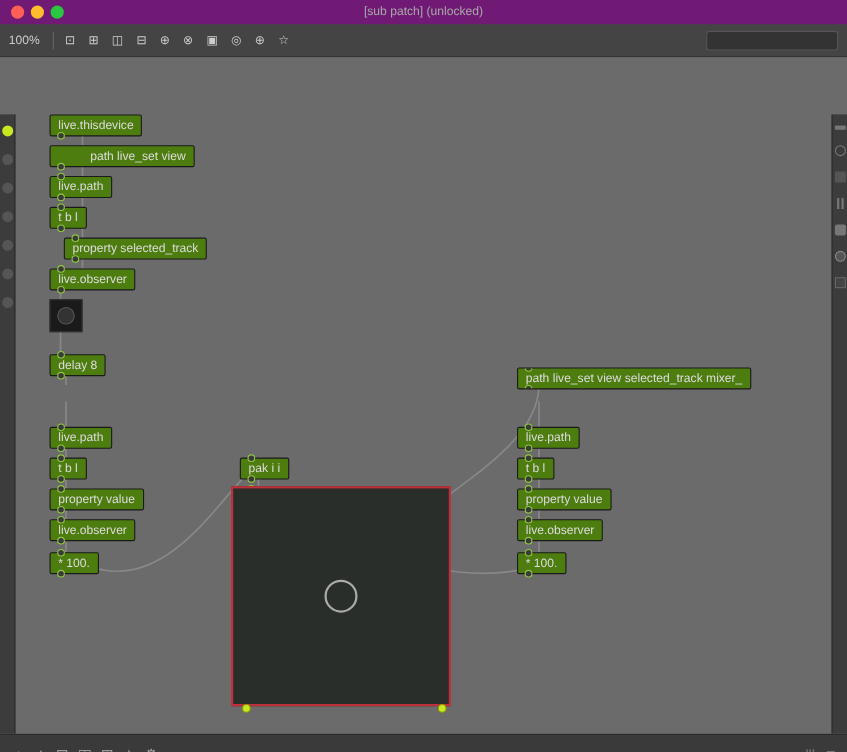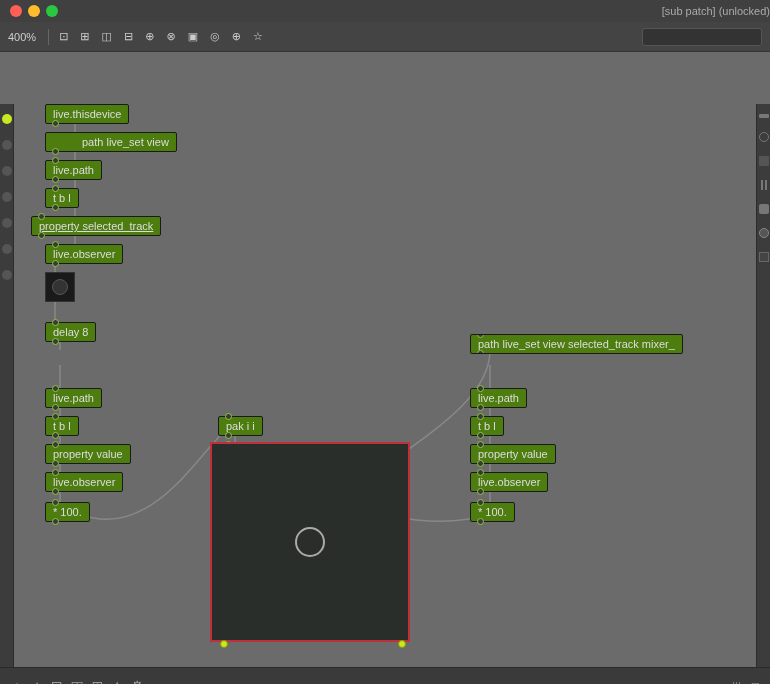--- a/index.html
+++ b/index.html
@@ -9,24 +9,24 @@
       background: #5a5a5a;
       font-family: -apple-system, 'Helvetica Neue', Arial, sans-serif;
       overflow: hidden;
       position: relative;
     }
 
     
     .title-bar {
       width: 100%;
       height: 22px;
-      background: #404040;
-      display: flex;
-      align-items: center;
-      justify-content: flex-end;
+      background: #701a75;
+      display: flex;
+      align-items: center;
+      justify-content: center;
       position: relative;
     }
     .traffic-lights {
       position: absolute;
       left: 10px;
       display: flex;
       gap: 6px;
       align-items: center;
     }
     .traffic-light {
@@ -234,21 +234,21 @@
 <div class="title-bar">
   <div class="traffic-lights">
     <div class="traffic-light tl-red"></div>
     <div class="traffic-light tl-yellow"></div>
     <div class="traffic-light tl-green"></div>
   </div>
   <span class="title-text">[sub patch] (unlocked)</span>
 </div>
 
 <div class="toolbar">
-  <span class="toolbar-zoom">400%</span>
+  <span class="toolbar-zoom">100%</span>
   <div class="toolbar-sep"></div>
 
   <span class="toolbar-item">⊡</span>
   <span class="toolbar-item">⊞</span>
   <span class="toolbar-item">◫</span>
   <span class="toolbar-item">⊟</span>
   <span class="toolbar-item">⊕</span>
   <span class="toolbar-item">⊗</span>
   <span class="toolbar-item">▣</span>
   <span class="toolbar-item">◎</span>
@@ -331,21 +331,21 @@
     <span>live.path</span>
     <div class="node-outlet"></div>
   </div>
 
   <div class="node" style="left:45px; top:136px;">
     <div class="node-inlet"></div>
     <span>t b l</span>
     <div class="node-outlet"></div>
   </div>
 
-  <div class="node" style="left:31px; top:164px;text-decoration:underline;">
+  <div class="node" style="left:58px; top:164px;">
     <div class="node-inlet"></div>
     <span>property selected_track</span>
     <div class="node-outlet"></div>
   </div>
 
   <div class="node" style="left:45px; top:192px;">
     <div class="node-inlet"></div>
     <span>live.observer</span>
     <div class="node-outlet" style="left:6px;"></div>
   </div>

